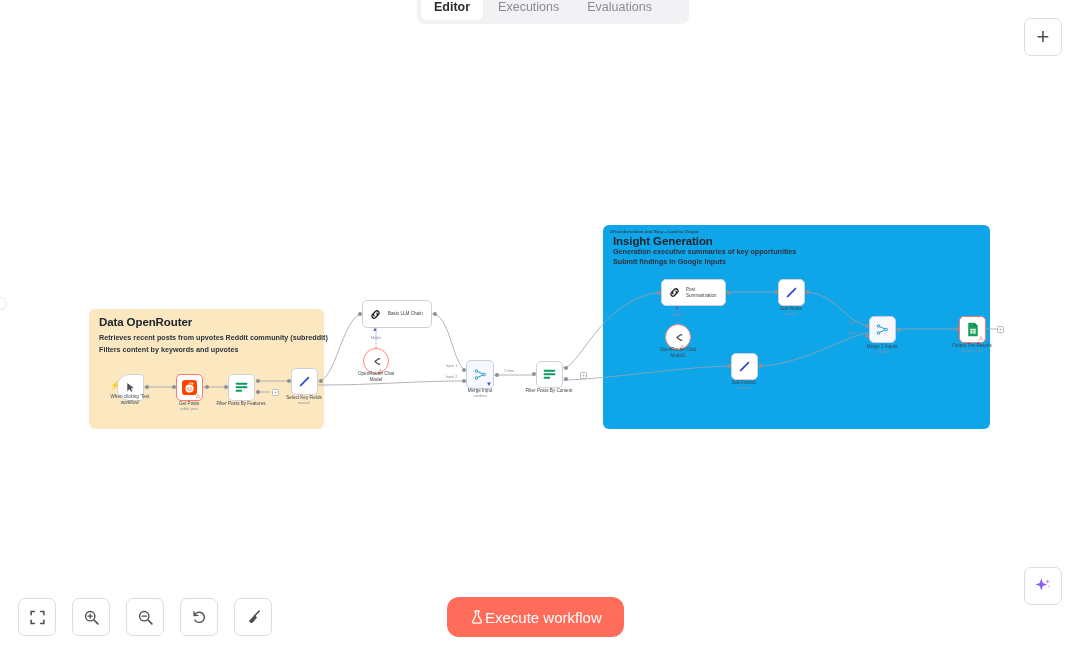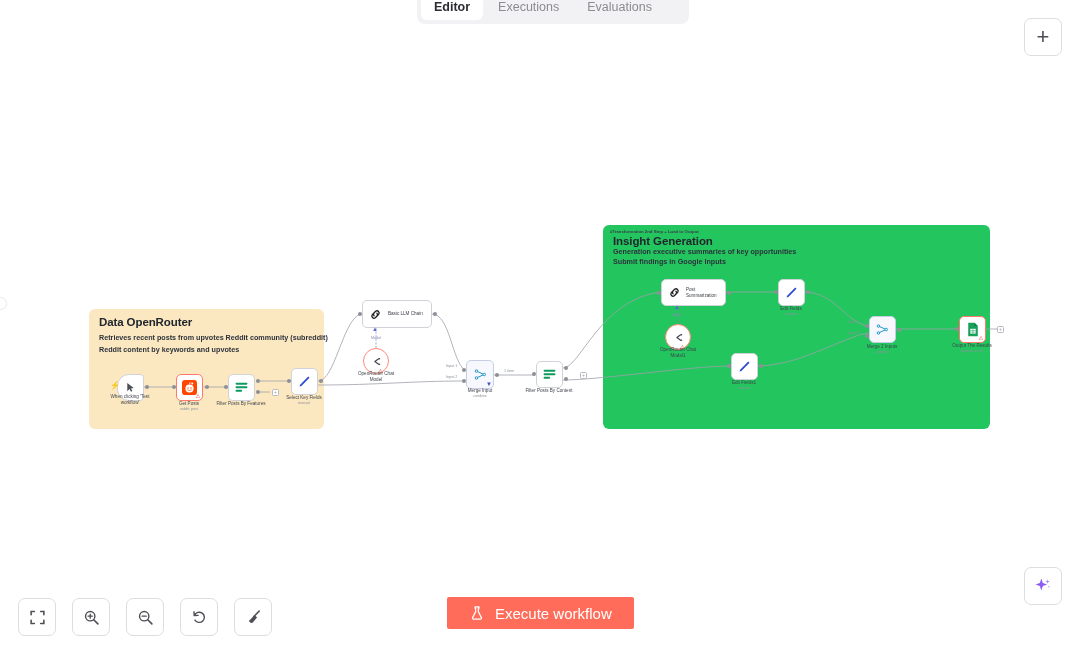--- a/index.html
+++ b/index.html
@@ -65,48 +65,48 @@
     background: #ffffff;
     border: 1px solid #dcdde0;
     border-radius: 7px;
     display: flex; align-items: center; justify-content: center;
     cursor: pointer;
   }
 
   
   #execute-btn {
     position: absolute; left: 447px; top: 597px;
-    height: 32px;
+    height: 40px;
     background: #ff6d5a;
     border: none;
-    border-radius: 2px;
+    border-radius: 12px;
     color: #ffffff;
     font-size: 15px;
     font-family: "Liberation Sans", sans-serif;
-    display: flex; align-items: center; gap: 10px;
+    display: flex; align-items: center; 
     padding: 0 22px;
     cursor: pointer;
   }
 
   
   .section {
     position: absolute;
     border-radius: 6px;
   }
   #sec-extraction {
     left: 89px; top: 309px; width: 235px; height: 120px;
     background: #fbe8c0;
   }
   #sec-transform {
     left: 353px; top: 250px; width: 219px; height: 179px;
     background: #c3eddc;
   }
   #sec-insight {
     left: 603px; top: 225px; width: 387px; height: 204px;
-    background: #22c55e;
+    background: #0ea5e9;
   }
   .sec-title {
     position: absolute; left: 10px; font-size: 11.5px;
     font-weight: 700; color: #21262e; letter-spacing: -0.1px;
     white-space: nowrap;
   }
   .sec-line {
     position: absolute; left: 10px; font-size: 7.2px;
     font-weight: 600; color: #2d333c; white-space: nowrap;
   }
@@ -199,21 +199,21 @@
 </head>
 <body>
 
 <div id="canvas">
 
   <div class="left-handle"></div>
 
   <div class="section" id="sec-extraction">
     <div class="sec-title" style="top:7px">Data OpenRouter</div>
     <div class="sec-line" style="top:24px">Retrieves recent posts from upvotes Reddit community (subreddit)</div>
-    <div class="sec-line" style="top:36px">Reddit content by keywords and upvotes</div>
+    <div class="sec-line" style="top:36px">Filters content by keywords and upvotes</div>
   </div>
 
 
   <div class="section" id="sec-insight">
     <div class="sec-tag">#Transformation 2nd Step + Load to Output</div>
     <div class="sec-title" style="top:10px">Insight Generation</div>
     <div class="sec-line" style="top:22px">Generation executive summaries of key opportunities</div>
     <div class="sec-line" style="top:32px">Submit findings in Google Inputs</div>
   </div>
 

